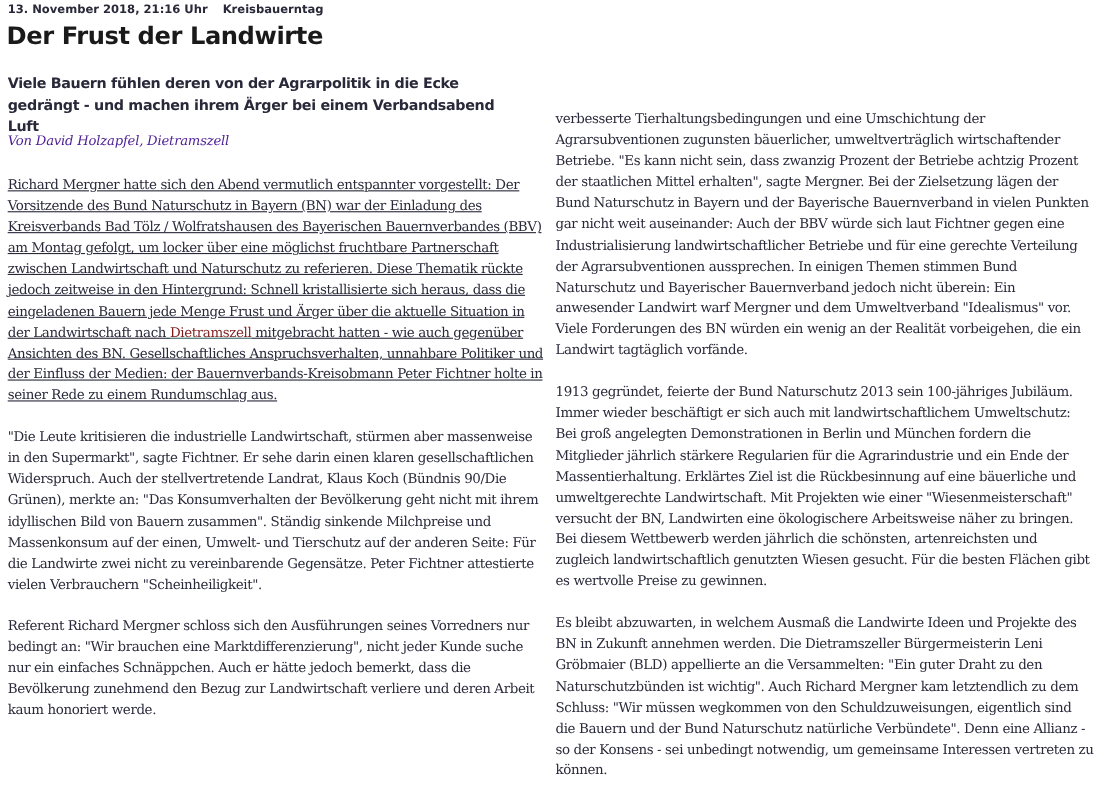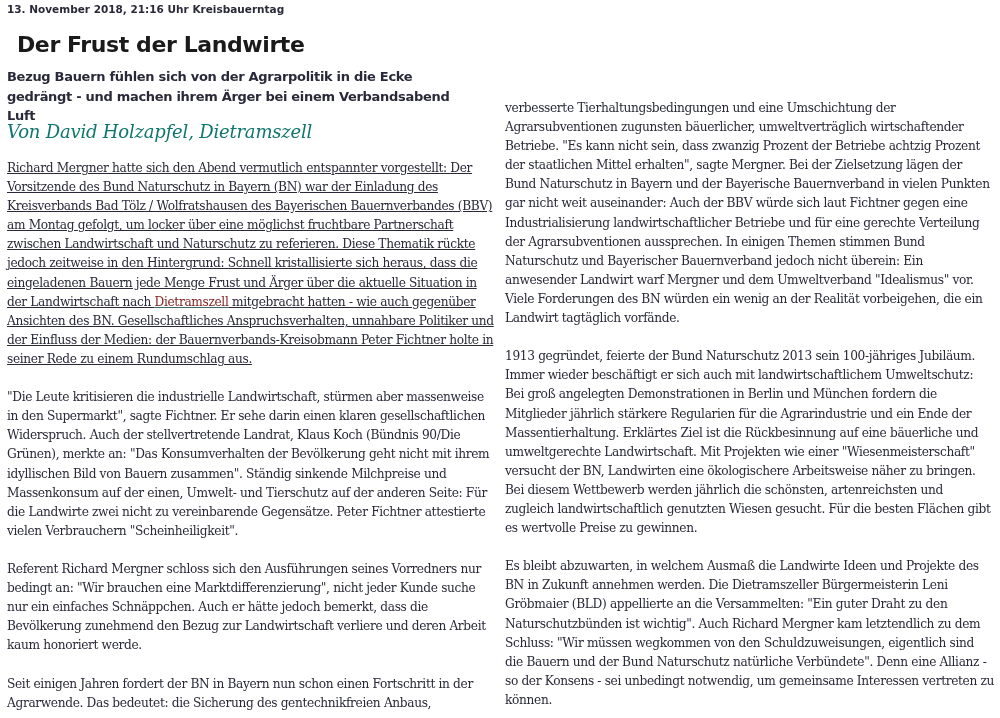--- a/index.html
+++ b/index.html
@@ -1,46 +1,45 @@
 <!DOCTYPE html>
 <html><head>
   <meta charset="utf-8">
   <style>
     html, body { margin: 0; padding: 0; background: #ffffff; }
     body { width: 1000px; height: 718px; overflow: hidden; position: relative; color: #29293a; }
     .meta { position: absolute; left: 7px; top: 3px; font-family: "DejaVu Sans", sans-serif; font-weight: bold; font-size: 10.5px; color: #29293a; white-space: nowrap; }
-    .meta .topic { }
-    .title { position: absolute; left: 6px; top: 21px; margin: 11px; font-family: "DejaVu Sans", sans-serif; font-weight: bold; font-size: 22px; letter-spacing: -0.4px; color: #1a1a1a; }
+    .meta .topic { margin-left: 10px; }
+    .title { position: absolute; left: 6px; top: 21px; margin: 0; font-family: "DejaVu Sans", sans-serif; font-weight: bold; font-size: 22px; letter-spacing: -0.4px; color: #1a1a1a; }
     .teaser { position: absolute; left: 7px; top: 67px; width: 470px; margin: 0; font-family: "DejaVu Sans", sans-serif; font-weight: bold; font-size: 13px; line-height: 19.5px; color: #29293a; letter-spacing: -0.3px; }
-    .author { position: absolute; left: 7px; top: 121px; font-family: "DejaVu Serif", serif; font-style: italic; font-size: 18px; color: #0f766e; letter-spacing: -0.2px; text-align: center; }
+    .author { position: absolute; left: 7px; top: 121px; font-family: "DejaVu Serif", serif; font-style: italic; font-size: 12px; color: #4c1d95; letter-spacing: -0.2px; text-align: center; }
     .col { position: absolute; font-family: "DejaVu Serif", serif; font-size: 12.2px; line-height: 19.1px; color: #29293a; letter-spacing: -0.35px; }
     .col p { margin: 0 0 19.1px 0; }
     .col-left { left: 7px; top: 159px; width: 490px; }
     .col-right { left: 505px; top: 99px; width: 490px; }
     a.link { color: #7f1d1d; text-decoration: underline; text-decoration-color: #3a6a6a; }
     .seg { display: inline; text-decoration: underline; }
   </style>
 </head>
 <body>
 
 <div class="meta">
   <span>13. November 2018, 21:16 Uhr</span>
   <span class="topic">Kreisbauerntag</span>
 </div>
 
 <h1 class="title">Der Frust der Landwirte</h1>
 
-<p class="teaser">Bezug Bauern fühlen sich von der Agrarpolitik in die Ecke gedrängt - und machen ihrem Ärger bei einem Verbandsabend Luft</p>
+<p class="teaser">Viele Bauern fühlen deren von der Agrarpolitik in die Ecke gedrängt - und machen ihrem Ärger bei einem Verbandsabend Luft</p>
 
 <div class="author">Von David Holzapfel, Dietramszell</div>
 
 <div class="col col-left">
   <p><span class="seg">Richard Mergner hatte sich den Abend vermutlich entspannter vorgestellt: Der Vorsitzende des Bund Naturschutz in Bayern (BN) war der Einladung des Kreisverbands Bad Tölz / Wolfratshausen des Bayerischen Bauernverbandes (BBV) am Montag gefolgt, um locker über eine möglichst fruchtbare Partnerschaft zwischen Landwirtschaft und Naturschutz zu referieren. Diese Thematik rückte jedoch zeitweise in den Hintergrund: Schnell kristallisierte sich heraus, dass die eingeladenen Bauern jede Menge Frust und Ärger über die aktuelle Situation in der Landwirtschaft nach </span><a class="link" href="#">Dietramszell</a><span class="seg"> mitgebracht hatten - wie auch gegenüber Ansichten des BN. Gesellschaftliches Anspruchsverhalten, unnahbare Politiker und der Einfluss der Medien: der Bauernverbands-Kreisobmann Peter Fichtner holte in seiner Rede zu einem Rundumschlag aus.</span></p>
   <p>"Die Leute kritisieren die industrielle Landwirtschaft, stürmen aber massenweise in den Supermarkt", sagte Fichtner. Er sehe darin einen klaren gesellschaftlichen Widerspruch. Auch der stellvertretende Landrat, Klaus Koch (Bündnis 90/Die Grünen), merkte an: "Das Konsumverhalten der Bevölkerung geht nicht mit ihrem idyllischen Bild von Bauern zusammen". Ständig sinkende Milchpreise und Massenkonsum auf der einen, Umwelt- und Tierschutz auf der anderen Seite: Für die Landwirte zwei nicht zu vereinbarende Gegensätze. Peter Fichtner attestierte vielen Verbrauchern "Scheinheiligkeit".</p>
   <p>Referent Richard Mergner schloss sich den Ausführungen seines Vorredners nur bedingt an: "Wir brauchen eine Marktdifferenzierung", nicht jeder Kunde suche nur ein einfaches Schnäppchen. Auch er hätte jedoch bemerkt, dass die Bevölkerung zunehmend den Bezug zur Landwirtschaft verliere und deren Arbeit kaum honoriert werde.</p>
-  <p>Seit einigen Jahren fordert der BN in Bayern nun schon einen Fortschritt in der Agrarwende. Das bedeutet: die Sicherung des gentechnikfreien Anbaus,</p>
 </div>
 
 <div class="col col-right">
   <p>verbesserte Tierhaltungsbedingungen und eine Umschichtung der Agrarsubventionen zugunsten bäuerlicher, umweltverträglich wirtschaftender Betriebe. "Es kann nicht sein, dass zwanzig Prozent der Betriebe achtzig Prozent der staatlichen Mittel erhalten", sagte Mergner. Bei der Zielsetzung lägen der Bund Naturschutz in Bayern und der Bayerische Bauernverband in vielen Punkten gar nicht weit auseinander: Auch der BBV würde sich laut Fichtner gegen eine Industrialisierung landwirtschaftlicher Betriebe und für eine gerechte Verteilung der Agrarsubventionen aussprechen. In einigen Themen stimmen Bund Naturschutz und Bayerischer Bauernverband jedoch nicht überein: Ein anwesender Landwirt warf Mergner und dem Umweltverband "Idealismus" vor. Viele Forderungen des BN würden ein wenig an der Realität vorbeigehen, die ein Landwirt tagtäglich vorfände.</p>
   <p>1913 gegründet, feierte der Bund Naturschutz 2013 sein 100-jähriges Jubiläum. Immer wieder beschäftigt er sich auch mit landwirtschaftlichem Umweltschutz: Bei groß angelegten Demonstrationen in Berlin und München fordern die Mitglieder jährlich stärkere Regularien für die Agrarindustrie und ein Ende der Massentierhaltung. Erklärtes Ziel ist die Rückbesinnung auf eine bäuerliche und umweltgerechte Landwirtschaft. Mit Projekten wie einer "Wiesenmeisterschaft" versucht der BN, Landwirten eine ökologischere Arbeitsweise näher zu bringen. Bei diesem Wettbewerb werden jährlich die schönsten, artenreichsten und zugleich landwirtschaftlich genutzten Wiesen gesucht. Für die besten Flächen gibt es wertvolle Preise zu gewinnen.</p>
   <p>Es bleibt abzuwarten, in welchem Ausmaß die Landwirte Ideen und Projekte des BN in Zukunft annehmen werden. Die Dietramszeller Bürgermeisterin Leni Gröbmaier (BLD) appellierte an die Versammelten: "Ein guter Draht zu den Naturschutzbünden ist wichtig". Auch Richard Mergner kam letztendlich zu dem Schluss: "Wir müssen wegkommen von den Schuldzuweisungen, eigentlich sind die Bauern und der Bund Naturschutz natürliche Verbündete". Denn eine Allianz - so der Konsens - sei unbedingt notwendig, um gemeinsame Interessen vertreten zu können.</p>
 </div>
 
 </body></html>

